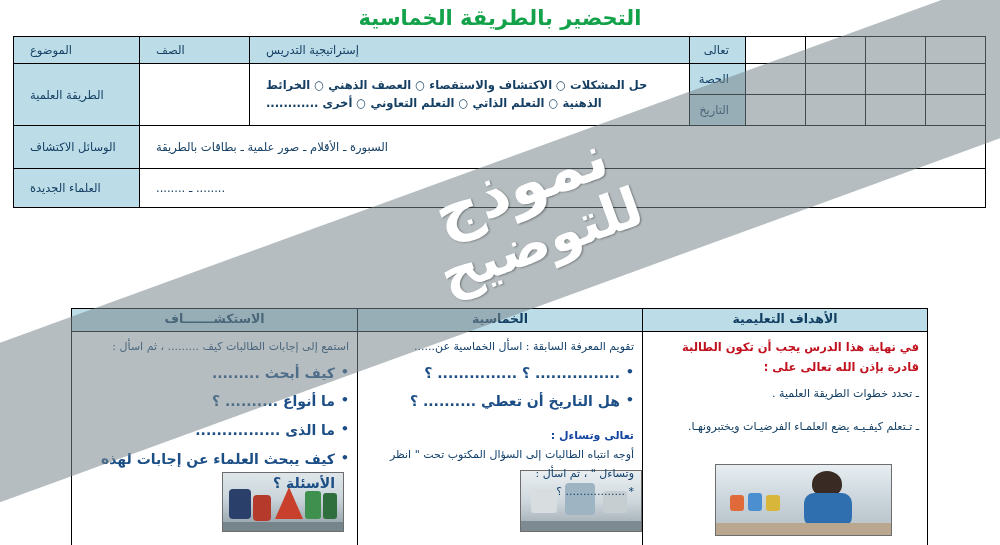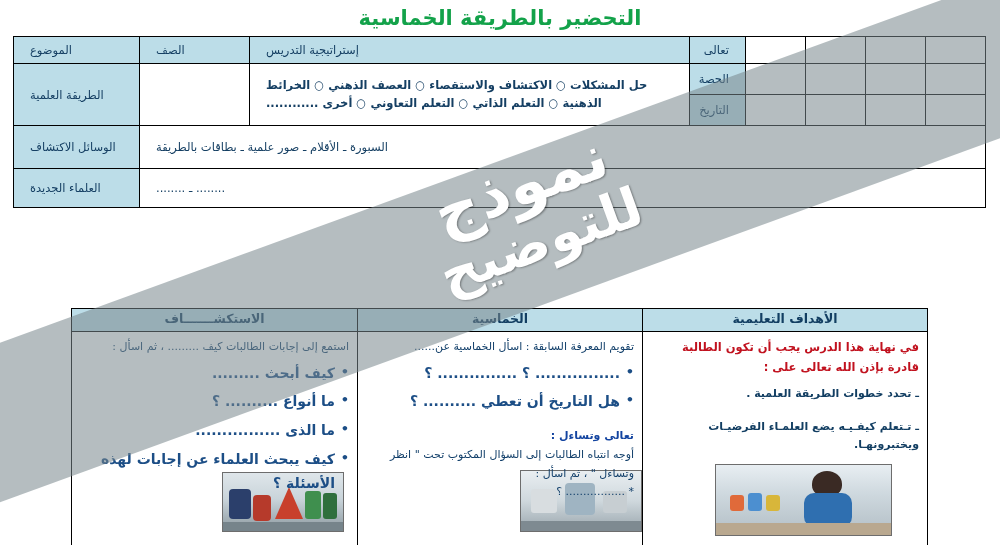--- a/index.html
+++ b/index.html
@@ -119,21 +119,21 @@
     text-align: center;
   }
   .cell-body {
     height: 215px;
     padding: 6px 8px;
     font-size: 11px;
     line-height: 1.7;
     color: #13406b;
   }
   .goals { color: #c1121f; font-weight: bold; font-size: 11.5px; }
-  .goal-line { color: #123e62; font-weight: bold; }
+  .goal-line { color: #123e62; font-weight: normal; }
   .bullet-list { margin: 0; padding: 0; list-style: none; }
   .bullet-list li {
     position: relative;
     padding-right: 14px;
     margin: 5px 0;
     font-size: 14px;
     color: #1c4e86;
     font-weight: bold;
   }
   .bullet-list li::before {

